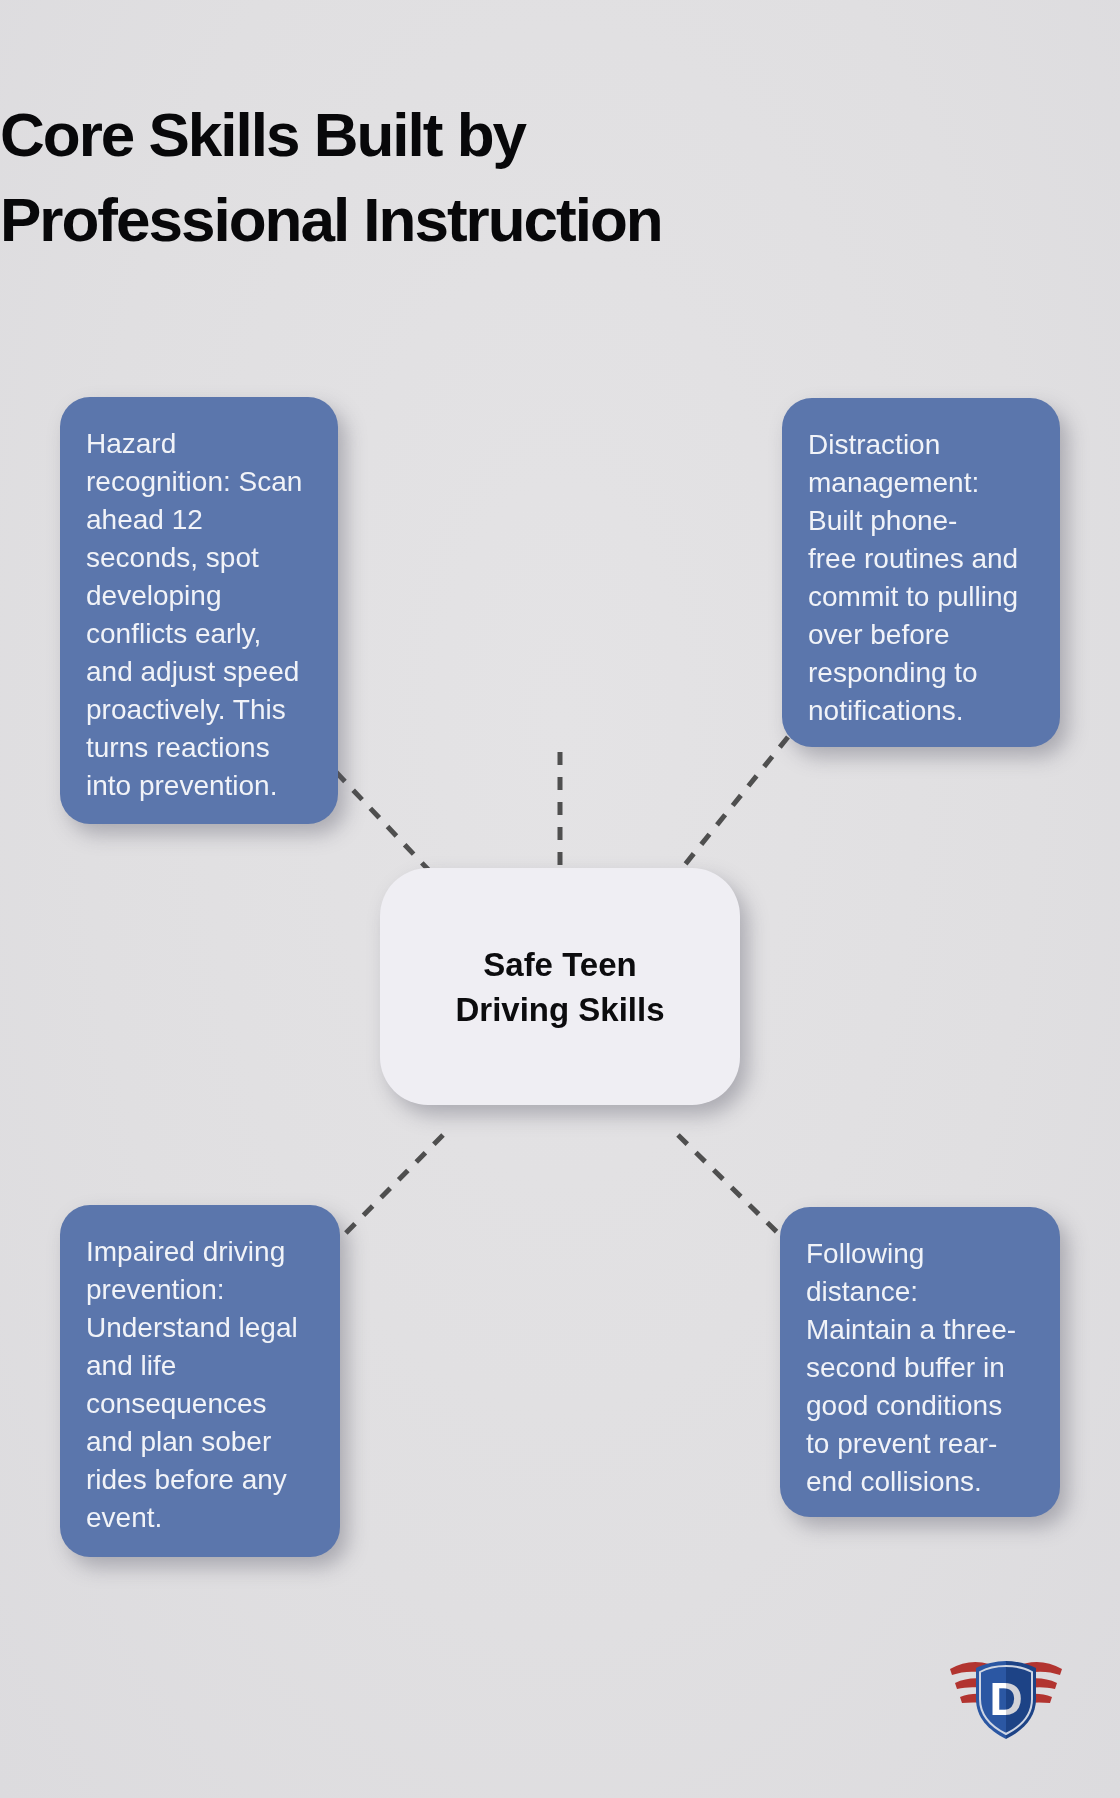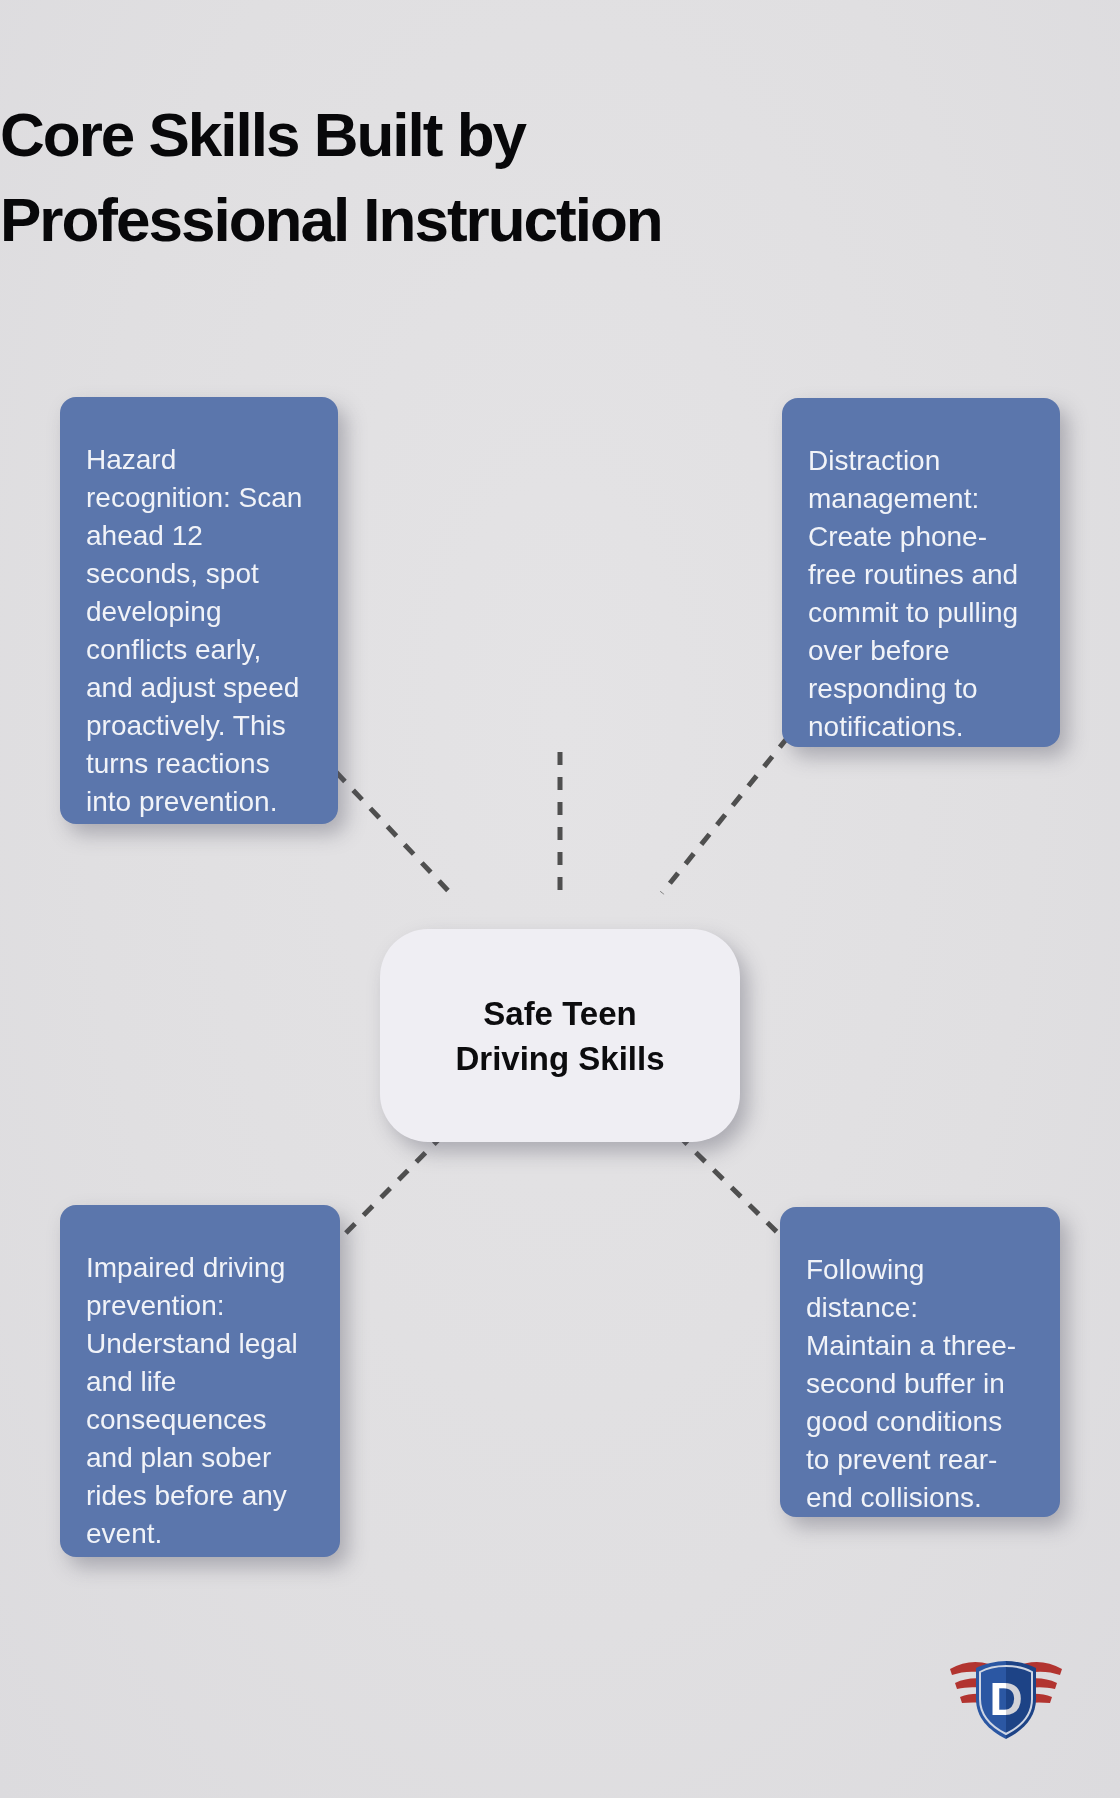--- a/index.html
+++ b/index.html
@@ -28,37 +28,37 @@
     position: absolute; top: 0; left: 0;
   }
   .connectors line {
     stroke: #4f4f4f;
     stroke-width: 5;
     stroke-dasharray: 13 12;
   }
   .node {
     position: absolute;
     background: #5b76ac;
-    border-radius: 16px;
+    border-radius: 30px;
     box-shadow: 8px 10px 20px rgba(90, 90, 105, 0.40);
     color: #f1f3f8;
     font-size: 28px;
     line-height: 38px;
-    padding: 44px 20px 0 26px;
+    padding: 28px 20px 0 26px;
     box-sizing: border-box;
     white-space: pre-line;
   }
   .node-1 { left: 60px;  top: 397px;  width: 278px; height: 427px; }
   .node-2 { left: 420px; top: 398px;  width: 282px; height: 350px; }
   .node-3 { left: 782px; top: 398px;  width: 278px; height: 349px; }
   .node-4 { left: 60px;  top: 1205px; width: 280px; height: 352px; }
   .node-5 { left: 780px; top: 1207px; width: 280px; height: 310px; }
   .center-node {
     position: absolute;
-    left: 380px; top: 929px; width: 360px; height: 213px;
+    left: 380px; top: 868px; width: 360px; height: 237px;
     background: #efeef3;
     border-radius: 48px;
     box-shadow: 8px 10px 20px rgba(90, 90, 105, 0.40);
     display: flex;
     align-items: center;
     justify-content: center;
     text-align: center;
     font-size: 33px;
     line-height: 45px;
     font-weight: 700;
@@ -92,21 +92,21 @@
 ahead 12
 seconds, spot
 developing
 conflicts early,
 and adjust speed
 proactively. This
 turns reactions
 into prevention.</div>
   <div class="node node-3">Distraction
 management:
-Create phone-
+Built phone-
 free routines and
 commit to pulling
 over before
 responding to
 notifications.</div>
   <div class="node node-4">Impaired driving
 prevention:
 Understand legal
 and life
 consequences

